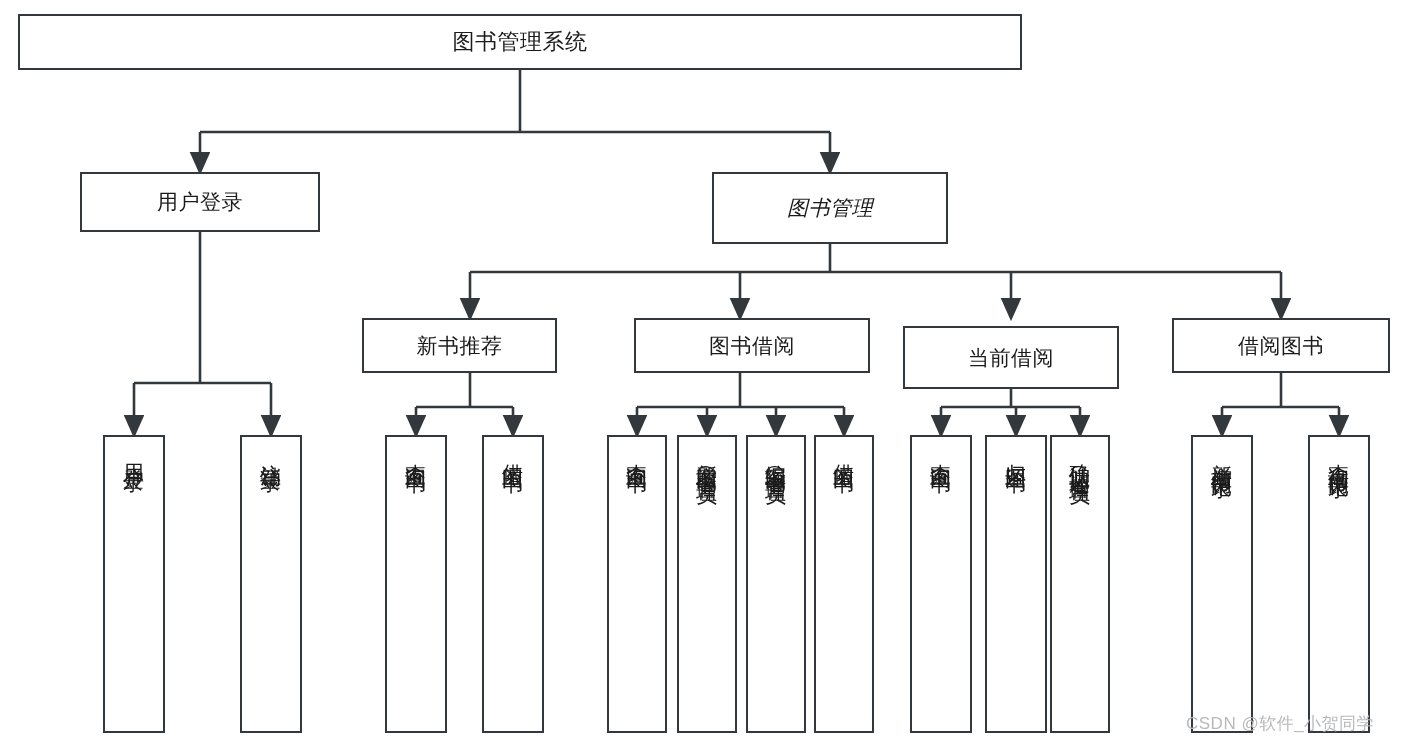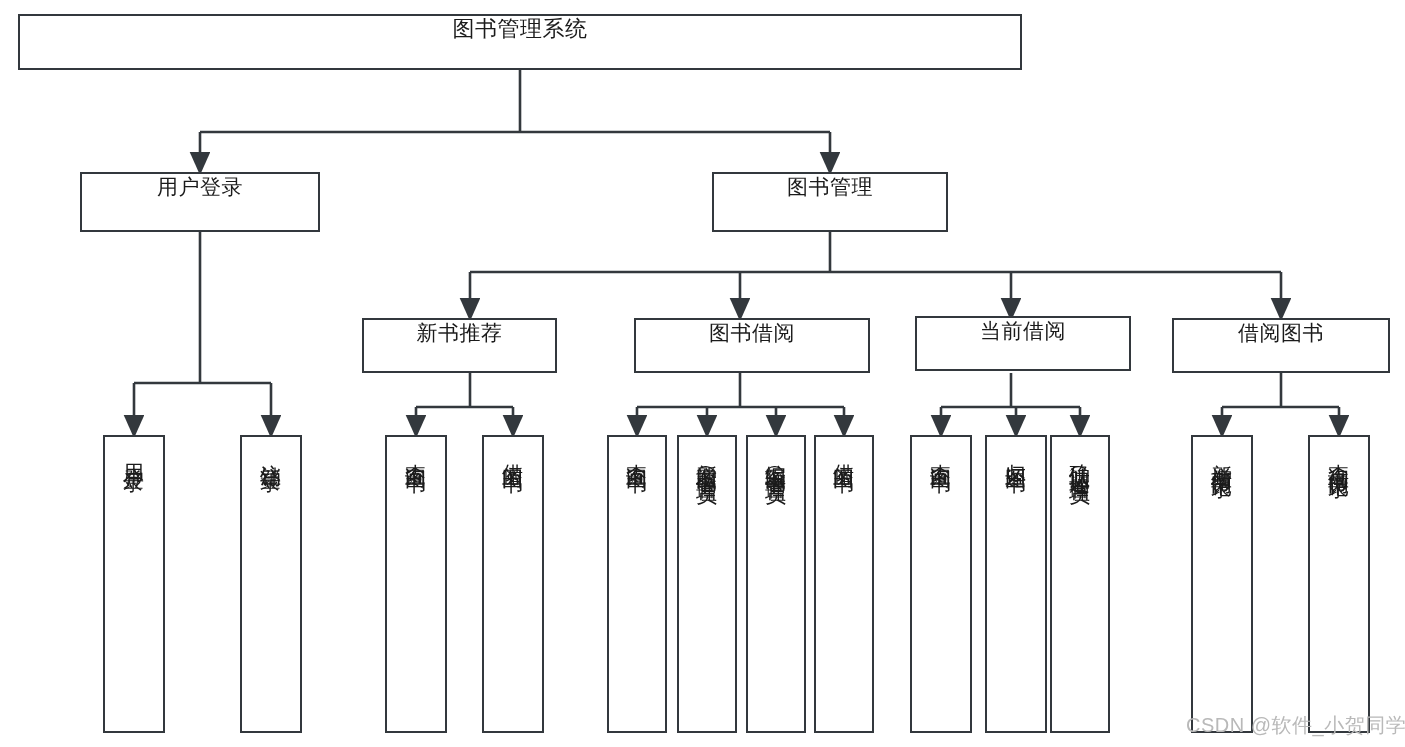--- a/index.html
+++ b/index.html
@@ -23,20 +23,21 @@
     top: 0;
     width: 1405px;
     height: 747px;
   }
   .node {
     position: absolute;
     box-sizing: border-box;
     background: #ffffff;
     border: 2px solid #33383d;
     display: flex;
+    align-items: center;
     justify-content: center;
     color: #1b1b1b;
   }
   .node-label {
     font-size: 21px;
     line-height: 1.2;
     letter-spacing: 0.5px;
     white-space: nowrap;
   }
   .node.vertical {
@@ -51,21 +52,21 @@
     letter-spacing: 3px;
     font-size: 21px;
     line-height: 1;
     max-height: 100%;
   }
   .node.root .node-label { font-size: 22px; }
   .watermark {
     position: absolute;
     left: 1186px;
     top: 712px;
-    font-size: 20px;
+    font-size: 17px;
     color: #b9b9b9;
     white-space: nowrap;
     letter-spacing: 0.5px;
     pointer-events: none;
   }
 </style>
 </head>
 <body>
 
 <div id="canvas">
@@ -112,30 +113,30 @@
       </g>
   </svg>
 
   <div id="node-layer">
       <div class="node root" style="left: 18px; top: 14px; width: 1004px; height: 56px;">
         <span class="node-label">图书管理系统</span>
       </div>
       <div class="node" style="left: 80px; top: 172px; width: 240px; height: 60px;">
         <span class="node-label">用户登录</span>
       </div>
-      <div class="node" style="left: 712px; top: 172px; width: 236px; height: 60px;">
+      <div class="node" style="left: 712px; top: 172px; width: 236px; height: 72px; font-style: italic;">
         <span class="node-label">图书管理</span>
       </div>
       <div class="node" style="left: 362px; top: 318px; width: 195px; height: 55px;">
         <span class="node-label">新书推荐</span>
       </div>
       <div class="node" style="left: 634px; top: 318px; width: 236px; height: 55px;">
         <span class="node-label">图书借阅</span>
       </div>
-      <div class="node" style="left: 903px; top: 316px; width: 216px; height: 55px; margin-left: 12px;">
+      <div class="node" style="left: 903px; top: 326px; width: 216px; height: 63px;">
         <span class="node-label">当前借阅</span>
       </div>
       <div class="node" style="left: 1172px; top: 318px; width: 218px; height: 55px;">
         <span class="node-label">借阅图书</span>
       </div>
       <div class="node vertical" style="left: 103px; top: 435px; width: 62px; height: 298px;">
         <span class="node-label">用户登录</span>
       </div>
       <div class="node vertical" style="left: 240px; top: 435px; width: 62px; height: 298px;">
         <span class="node-label">注销登录</span>

